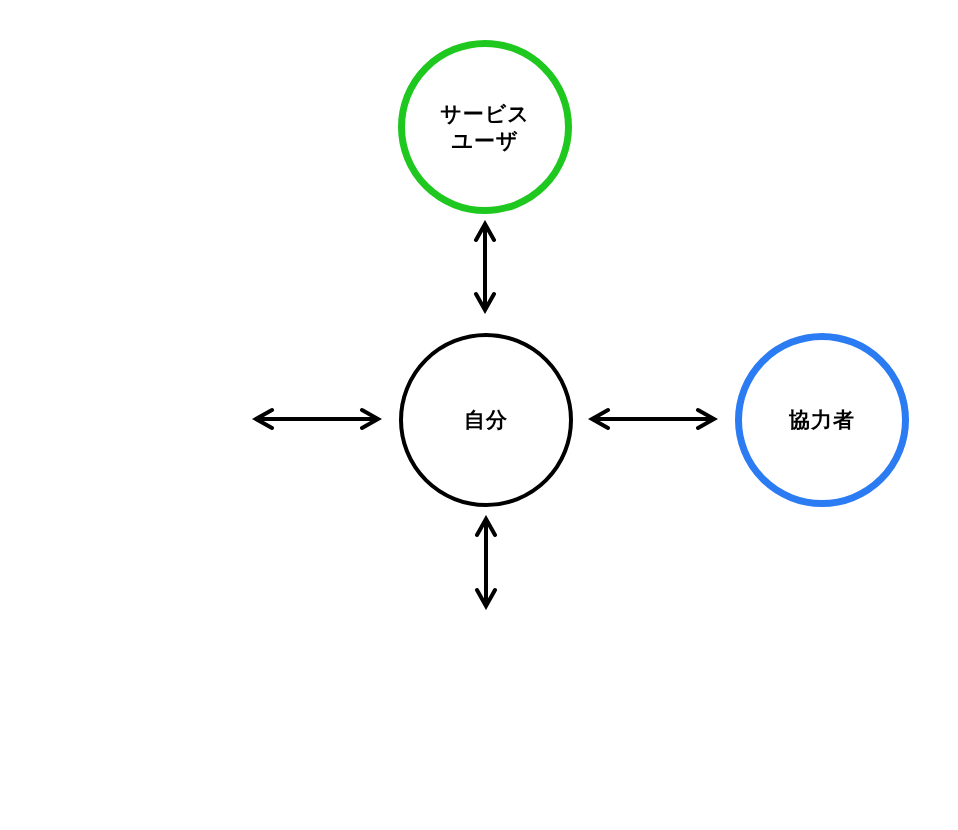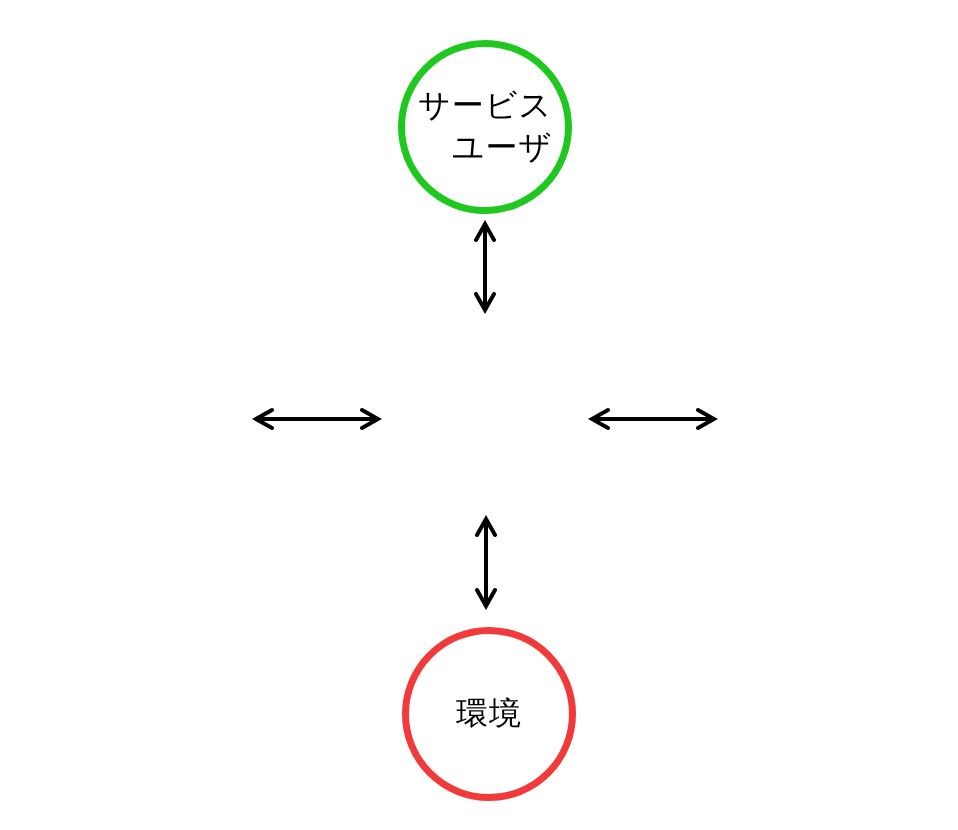--- a/index.html
+++ b/index.html
@@ -42,24 +42,24 @@
     border: 7px solid #000000;
     box-sizing: border-box;
     display: flex;
     align-items: center;
     justify-content: center;
   }
   .node--thin {
     border-width: 4px;
   }
   .node .label {
-    font-size: 32px;
-    font-weight: 400;
+    font-size: 21px;
+    font-weight: 700;
     color: #000000;
-    text-align: right;
+    text-align: center;
     white-space: pre-line;
     line-height: 1.3;
     letter-spacing: 1px;
   }
   .node--top    { left: 398px; top: 40px;  }
   .node--left   { left: 61px;  top: 332px; }
   .node--center { left: 399px; top: 333px; }
   .node--right  { left: 735px; top: 333px; }
   .node--bottom { left: 402px; top: 627px; }
 </style>
@@ -79,19 +79,22 @@
     <line x1="592" y1="419" x2="714" y2="419" marker-start="url(#chev)" marker-end="url(#chev)" style="stroke: rgb(0, 0, 0);"></line>
     <line x1="486" y1="519" x2="486" y2="606" marker-start="url(#chev)" marker-end="url(#chev)" style="stroke: rgb(0, 0, 0);"></line>
   </svg>
 
   <div class="node node--top" style="border-color: rgb(31, 200, 31);">
     <span class="label">サービス
 ユーザ</span>
   </div>
 
 
+  <div class="node node--center node--thin" style="border-color: rgb(0, 0, 0);">
+    <span class="label">自分</span>
+  </div>
 
+  <div class="node node--right" style="border-color: rgb(43, 123, 243);">
+    <span class="label">協力者</span>
+  </div>
 
-  <div class="node node--bottom" style="border-color: rgb(242, 58, 58);">
-    <span class="label">環境</span>
-  </div>
 
 </div>
 
 </body></html>

